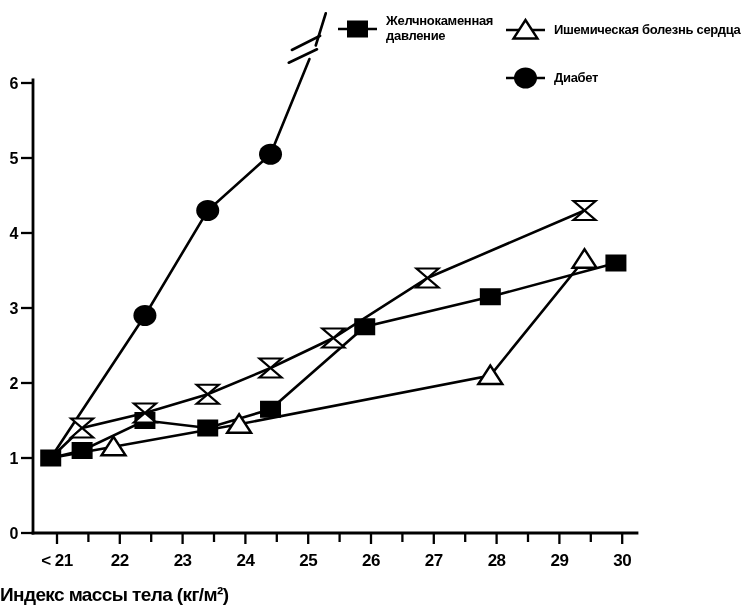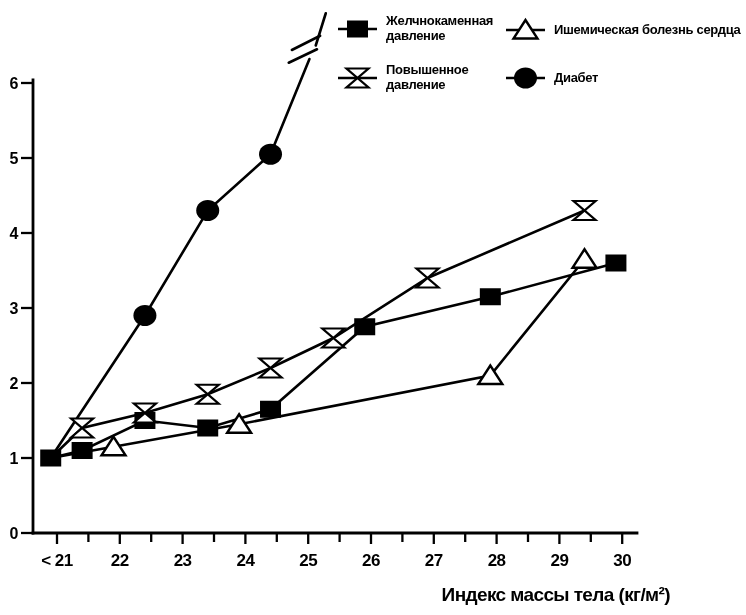--- a/index.html
+++ b/index.html
@@ -8,21 +8,21 @@
     font-family:"Liberation Sans",sans-serif;color:#000;
   }
   #chart-svg{position:absolute;left:0;top:0;}
   .sline{fill:none;stroke:#000;stroke-width:2.6;stroke-linecap:round;}
   .axisline{stroke:#000;stroke-width:2.8;stroke-linecap:square;}
   .tick{stroke:#000;stroke-width:2.3;}
   text{fill:#000;}
   .xt{font-family:"Liberation Sans",sans-serif;font-weight:bold;font-size:17px;letter-spacing:-0.5px;}
   .yt{font-family:"Liberation Sans",sans-serif;font-weight:bold;font-size:16px;letter-spacing:-0.5px;}
   .xtitle{
-    position:absolute;left:0px;top:584px;width:670px;text-align:right;
+    position:absolute;left:0px;top:584px;width:670px;text-align:left;
     font-size:19px;font-weight:bold;letter-spacing:-0.6px;
   }
   .legend-item{position:absolute;display:flex;align-items:center;}
   .lg{flex:0 0 auto;}
   .lg-label{
     font-size:13px;font-weight:bold;line-height:1.12;letter-spacing:-0.3px;margin-left:5px;
   }
   .lbl-narrow{width:118px;}
   .lbl-wide{width:200px;}
 </style>
@@ -136,27 +136,20 @@
   <div class="xtitle">Индекс массы тела (кг/м²)</div>
 
   <div class="legend-item" style="left:334px;top:8px;">
     <svg class="lg" width="47" height="42">
         <line x1="4" y1="21" x2="43" y2="21" stroke="#000000" stroke-width="2.4"></line>
         <rect x="13" y="12.5" width="21" height="17" fill="#000000"></rect>
       </svg>
     <div class="lg-label lbl-narrow">Желчнокаменная давление</div>
   </div>
 
-  <div class="legend-item" style="left:334px;top:57px;">
-    <svg class="lg" width="47" height="42">
-        <line x1="4" y1="21" x2="43" y2="21" stroke="#000000" stroke-width="2.4"></line>
-        <path d="M 12.5 11.5 L 34.5 11.5 L 12.5 30.5 L 34.5 30.5 Z" fill="#ffffff" stroke="#000000" stroke-width="2.2" stroke-linejoin="miter"></path>
-      </svg>
-    <div class="lg-label lbl-narrow">Повышенное давление</div>
-  </div>
 
   <div class="legend-item" style="left:502px;top:9px;">
     <svg class="lg" width="47" height="42">
         <line x1="4" y1="21" x2="43" y2="21" stroke="#000000" stroke-width="2.4"></line>
         <path d="M 23.5 11 L 11.5 29.5 L 35.5 29.5 Z" fill="#ffffff" stroke="#000000" stroke-width="2.4" stroke-linejoin="miter"></path>
       </svg>
     <div class="lg-label lbl-wide">Ишемическая болезнь сердца</div>
   </div>
 
   <div class="legend-item" style="left:502px;top:57px;">

